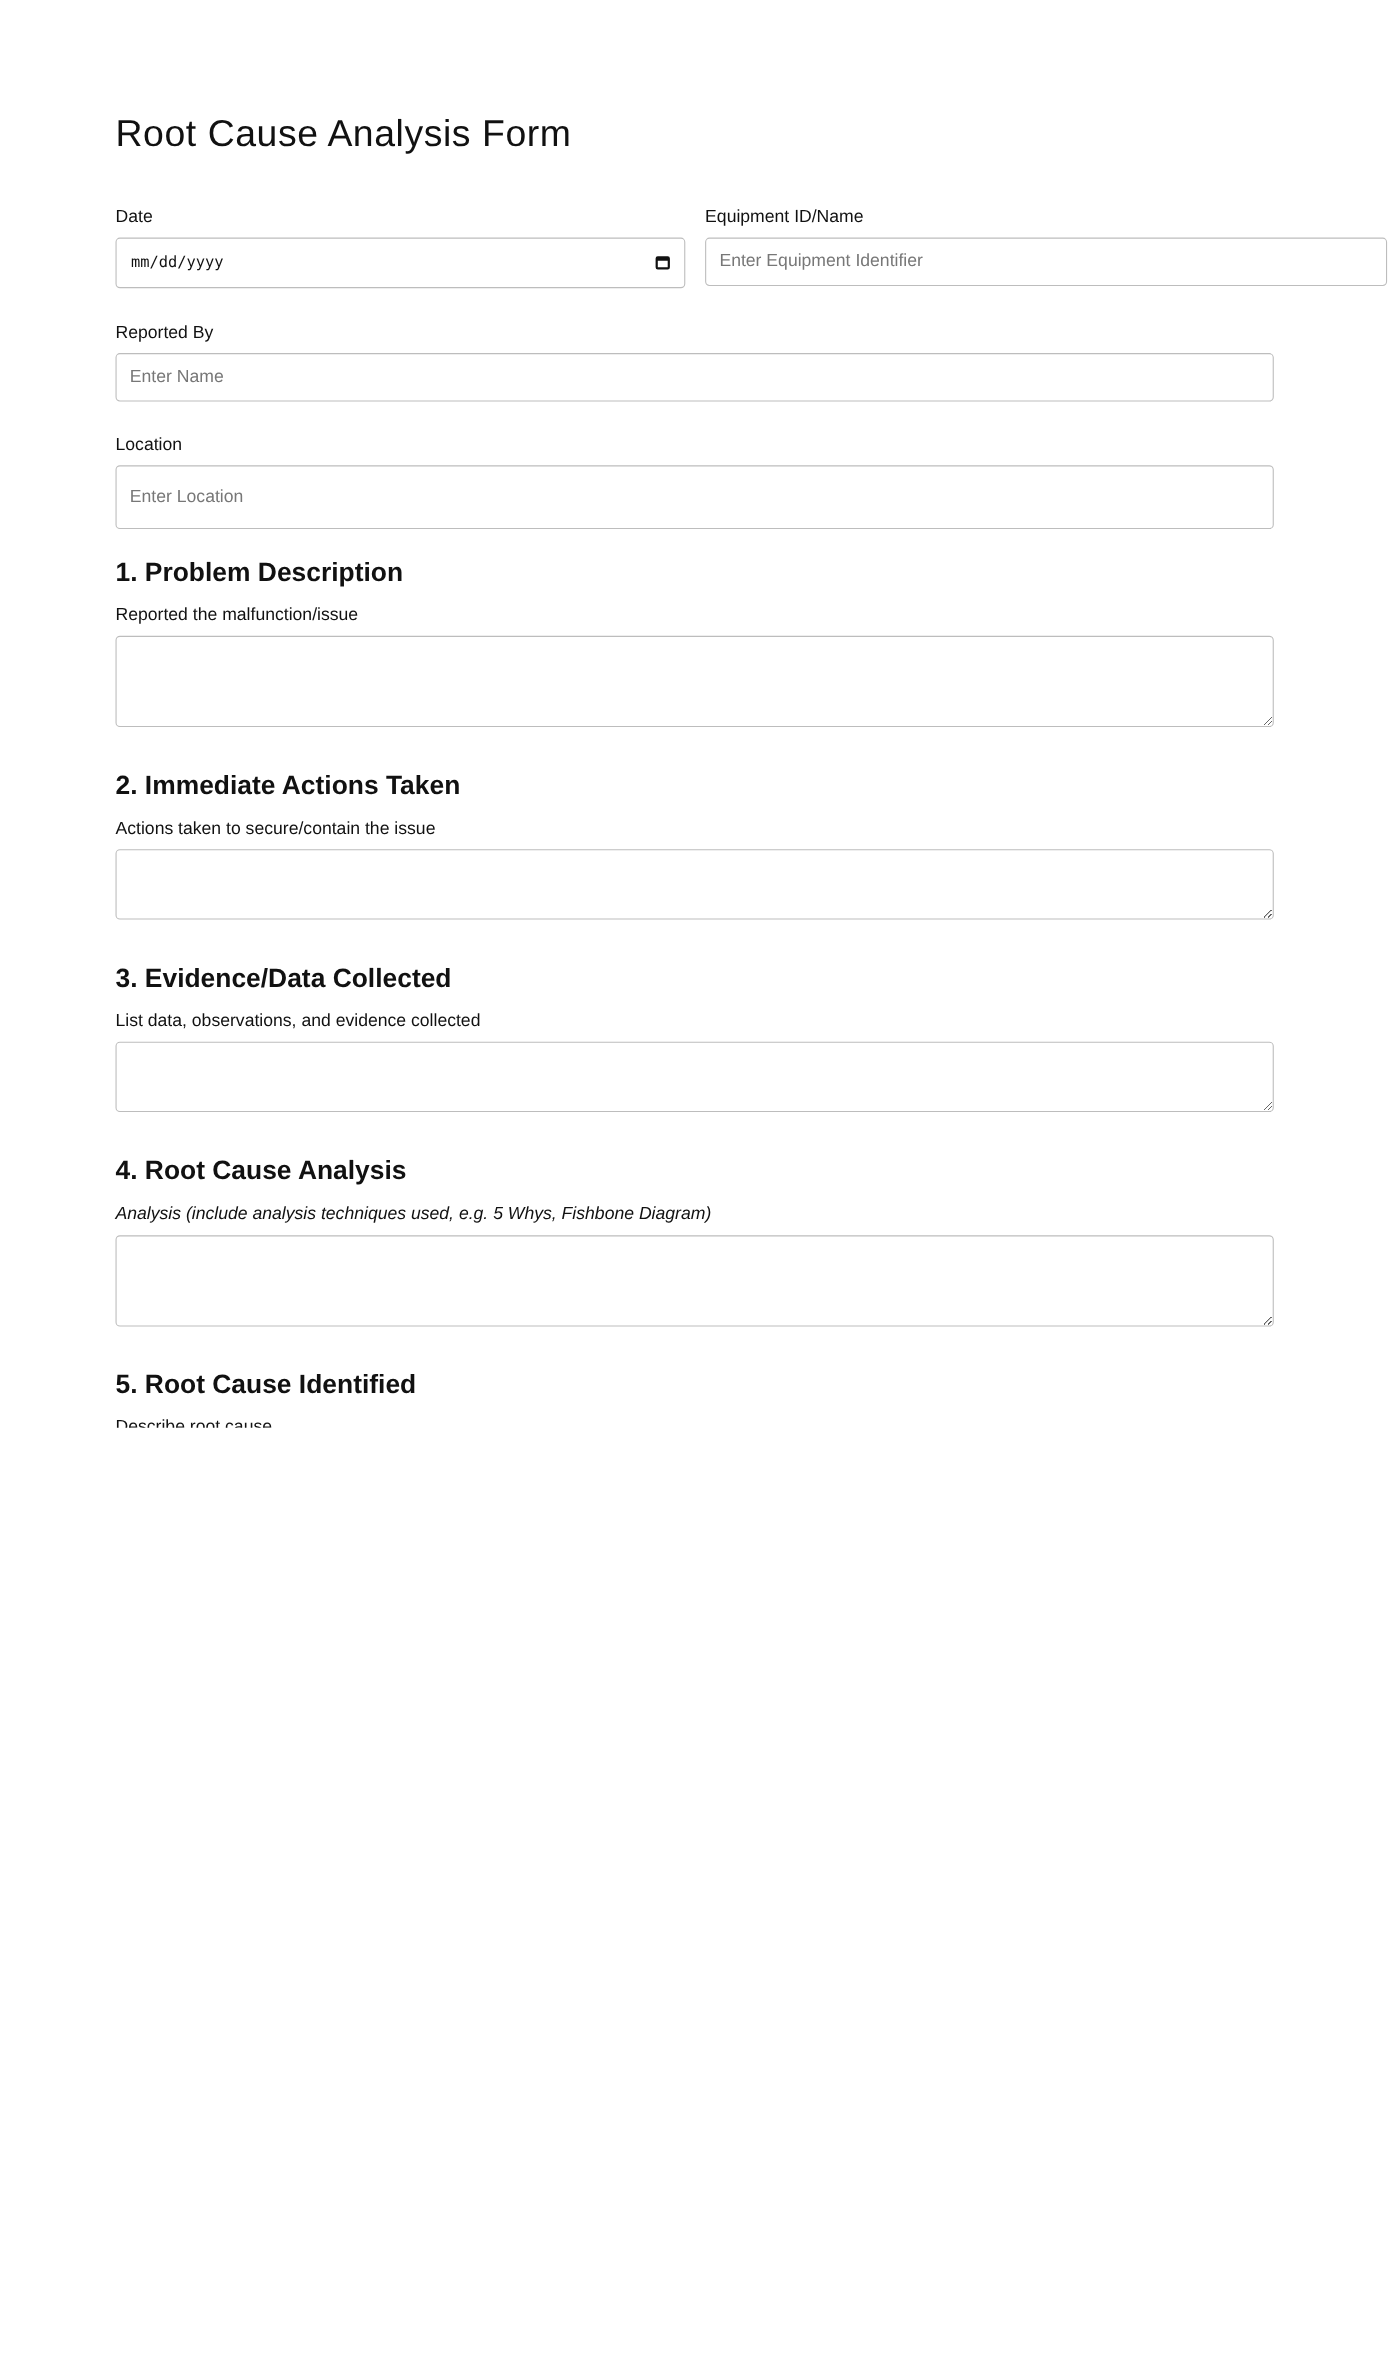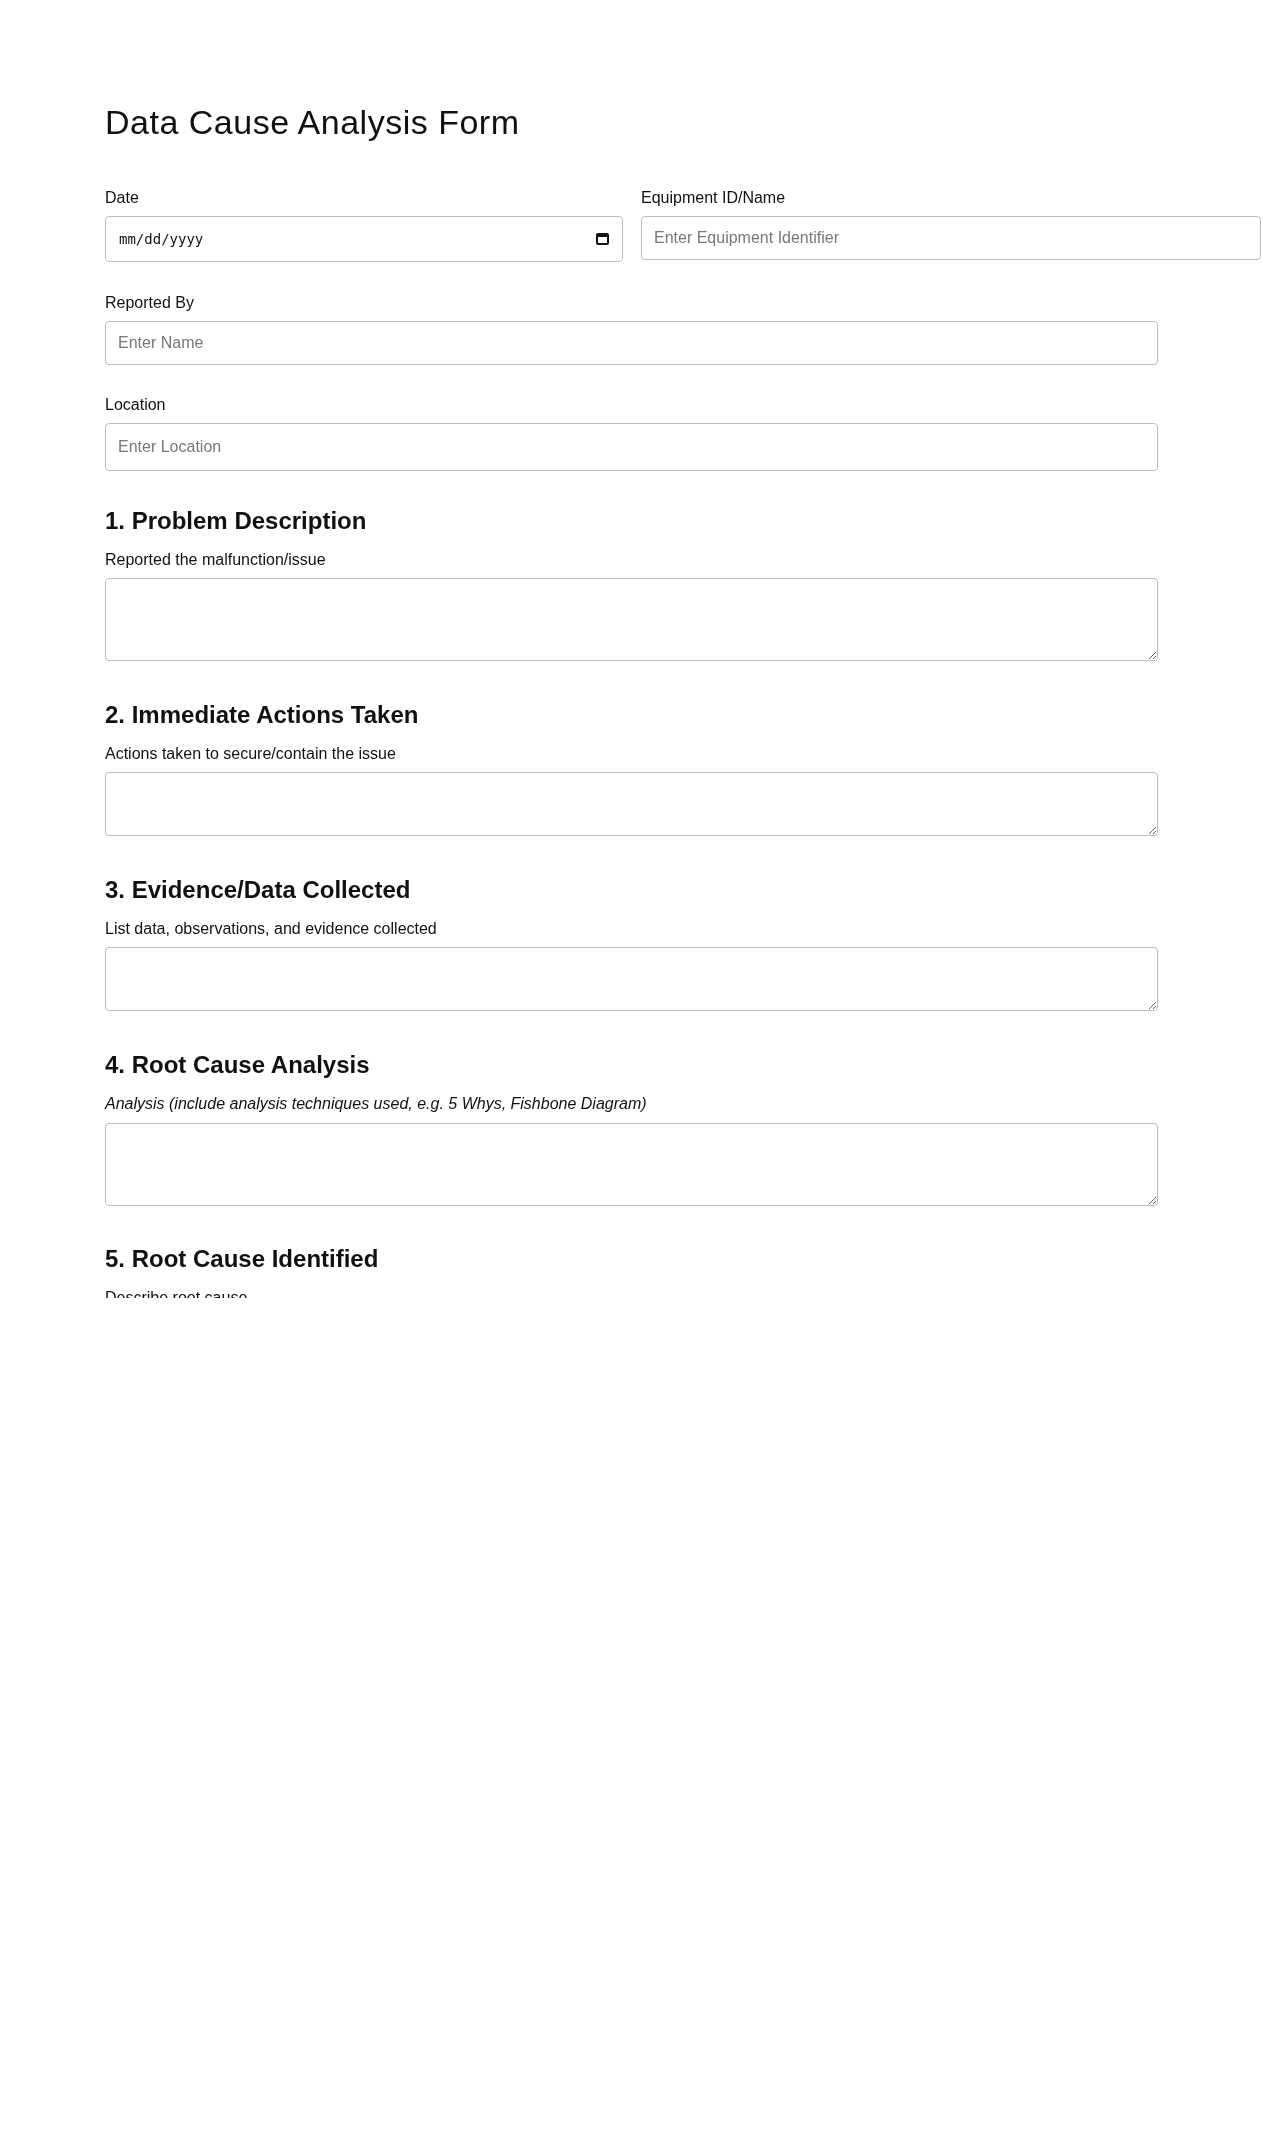--- a/index.html
+++ b/index.html
@@ -16,36 +16,36 @@
     .date .val { font-family: "DejaVu Sans Mono", monospace; font-size: 14px; color: #111; }
     .cal { width: 13px; height: 12px; border: 2px solid #111; border-top-width: 4px; border-radius: 2px; box-sizing: border-box; }
     .h2 { position: absolute; left: 0; margin: 0; font-size: 24px; font-weight: bold; color: #111; white-space: nowrap; }
     textarea.input { resize: vertical; padding: 10px 12px; }
   </style>
 </head>
 <body>
 
 <div class="viewport">
   <form class="form">
-    <h1 class="title">Data Cause Analysis Form</h1>
+    <h1 class="title">Root Cause Analysis Form</h1>
 
     <label class="label" style="top:189px;">Date</label>
     <div class="input date" style="left:0; top:216px; width:518px; height:46px;">
       <span class="val">mm/dd/yyyy</span>
       <span class="cal"></span>
     </div>
 
     <label class="label" style="left:536px; top:189px;">Equipment ID/Name</label>
     <input class="input" style="left: 536px; top: 216px; width: 620px; height: 44px;" placeholder="Enter Equipment Identifier">
 
     <label class="label" style="top:294px;">Reported By</label>
     <input class="input" style="left: 0px; top: 321px; width: 1053px; height: 44px;" placeholder="Enter Name">
 
     <label class="label" style="top:396px;">Location</label>
-    <input class="input" style="left: 0px; top: 423px; width: 1053px; height: 48px;" placeholder="Enter Location">
+    <input class="input" style="left: 0px; top: 423px; width: 1053px; height: 58px;" placeholder="Enter Location">
 
     <h2 class="h2" style="top:507px;">1. Problem Description</h2>
     <label class="label" style="top:551px;">Reported the malfunction/issue</label>
     <textarea class="input" style="left: 0px; top: 578px; width: 1053px; height: 83px;"></textarea>
 
     <h2 class="h2" style="top:701px;">2. Immediate Actions Taken</h2>
     <label class="label" style="top:745px;">Actions taken to secure/contain the issue</label>
     <textarea class="input" style="left: 0px; top: 772px; width: 1053px; height: 64px;"></textarea>
 
     <h2 class="h2" style="top:876px;">3. Evidence/Data Collected</h2>

